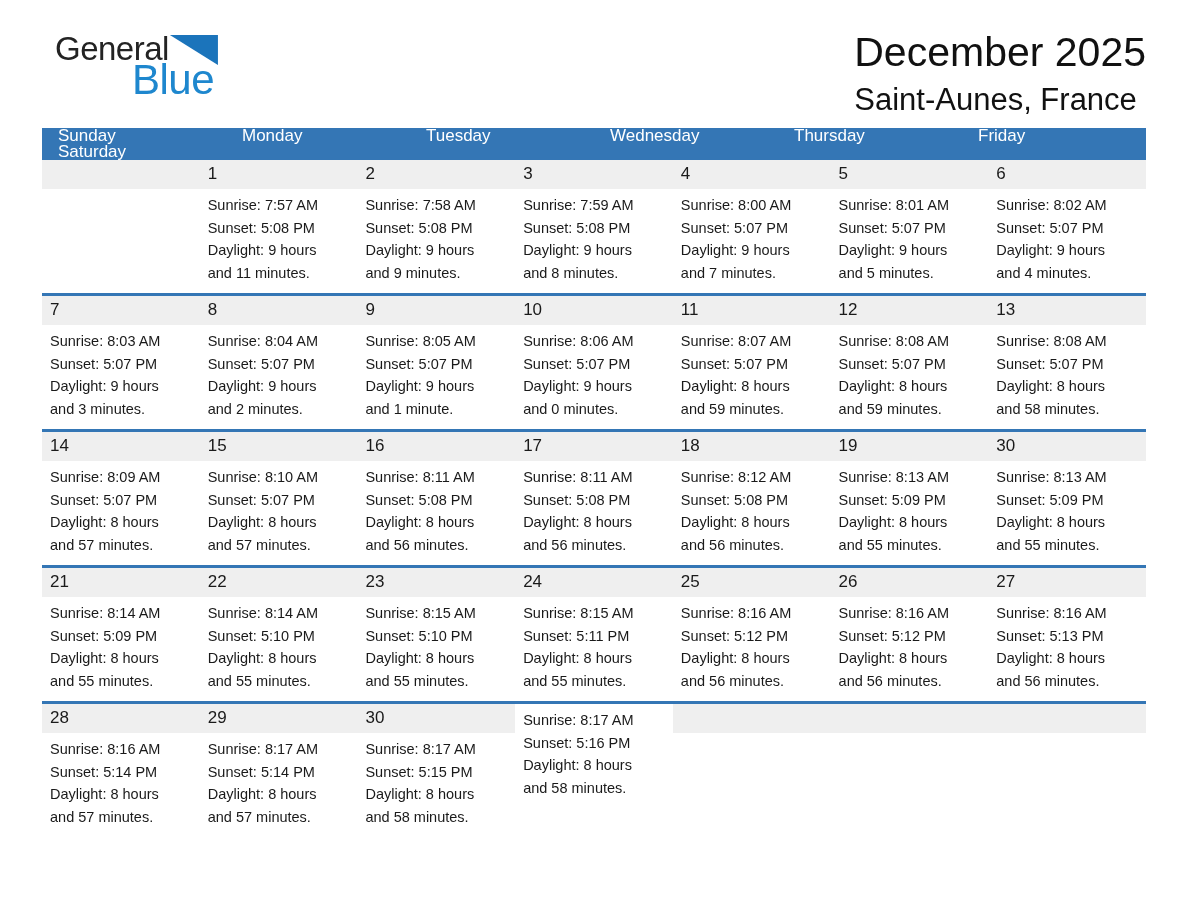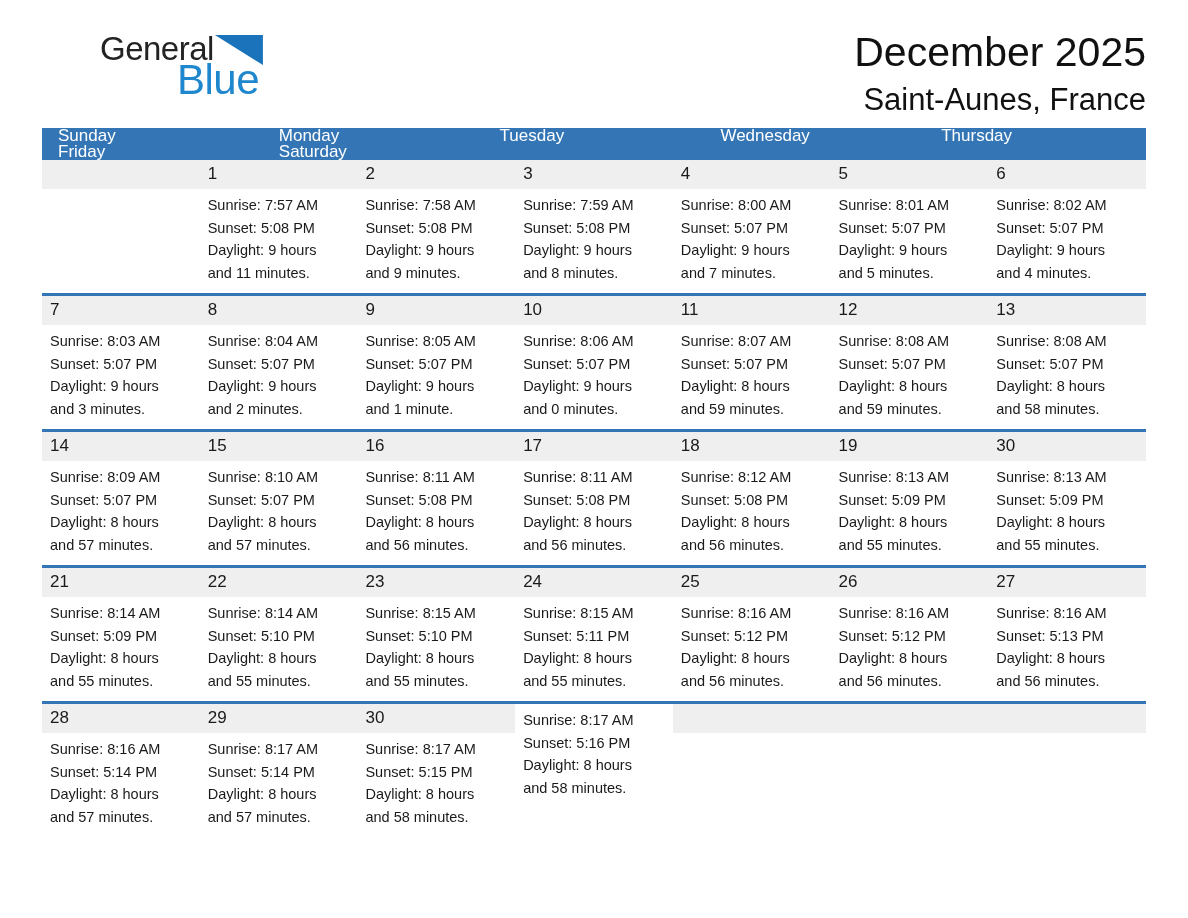--- a/index.html
+++ b/index.html
@@ -11,21 +11,20 @@
     font-family:"Liberation Sans", sans-serif;
     color:#1a1a1a;
     overflow:hidden;
   }
   .top-header {
     display:flex;
     justify-content:space-between;
     align-items:flex-start;
     padding:30px 42px 0 55px;
     height:128px;
-    margin-left:45px;
   }
   
   .logo { line-height:1; }
   .logo-top {
     font-size:33px;
     color:var(--logo-general,#232323);
     letter-spacing:-0.5px;
     white-space:nowrap;
   }
   .logo-triangle {
@@ -37,29 +36,29 @@
     transform:translateY(5px);
   }
   .logo-bottom {
     font-size:42px;
     color:var(--logo-blue,#1E87CE);
     margin-top:-6px;
     padding-left:77px;
     letter-spacing:-0.5px;
   }
   
-  .titles { text-align:right; }
+  .titles { text-align:left; }
   .title { font-size:41px; color:#111; line-height:1.1; }
   .subtitle { font-size:31px; color:#111; margin-top:7px; }
 
   
   .calendar { margin:0 42px; }
   .weekday-header {
     display:grid;
-    grid-template-columns:repeat(5,1fr);
+    grid-template-columns:repeat(6,1fr);
     background:var(--accent,#3476B5);
     height:32px;
     align-items:center;
   }
   .weekday-cell {
     color:#ffffff;
     font-size:17px;
     padding-left:16px;
     white-space:nowrap;
     overflow:hidden;

